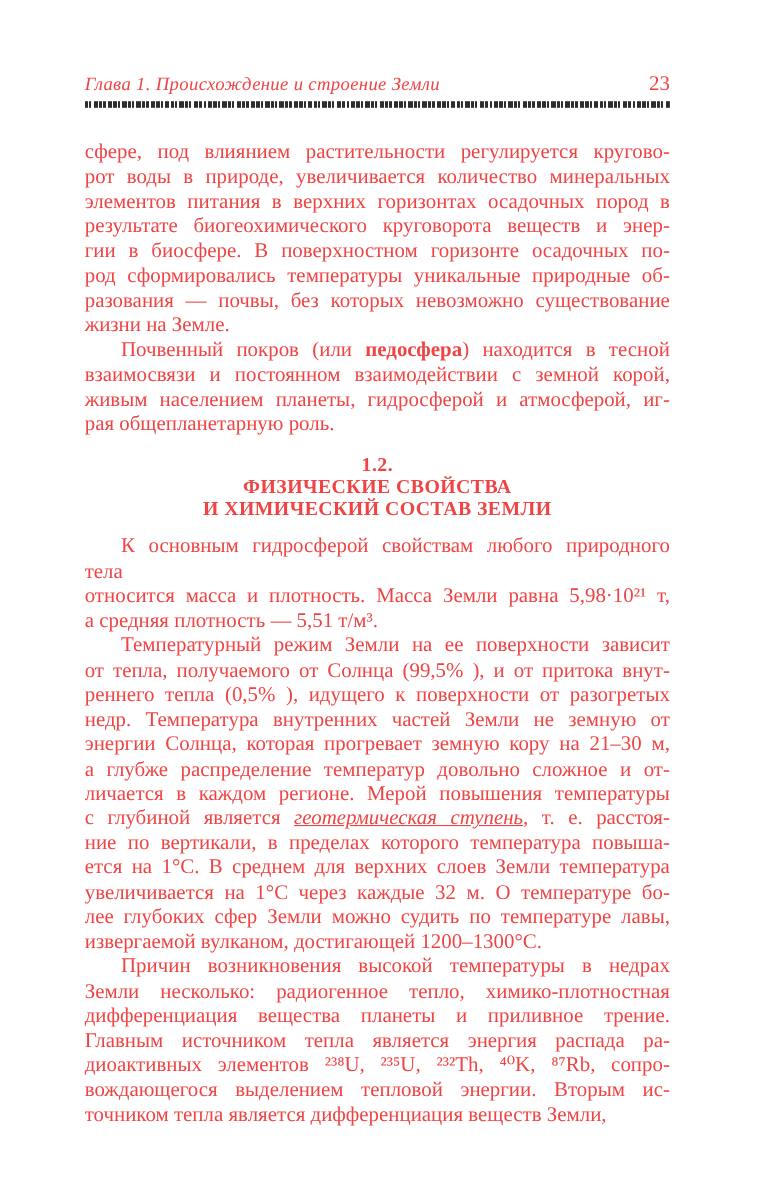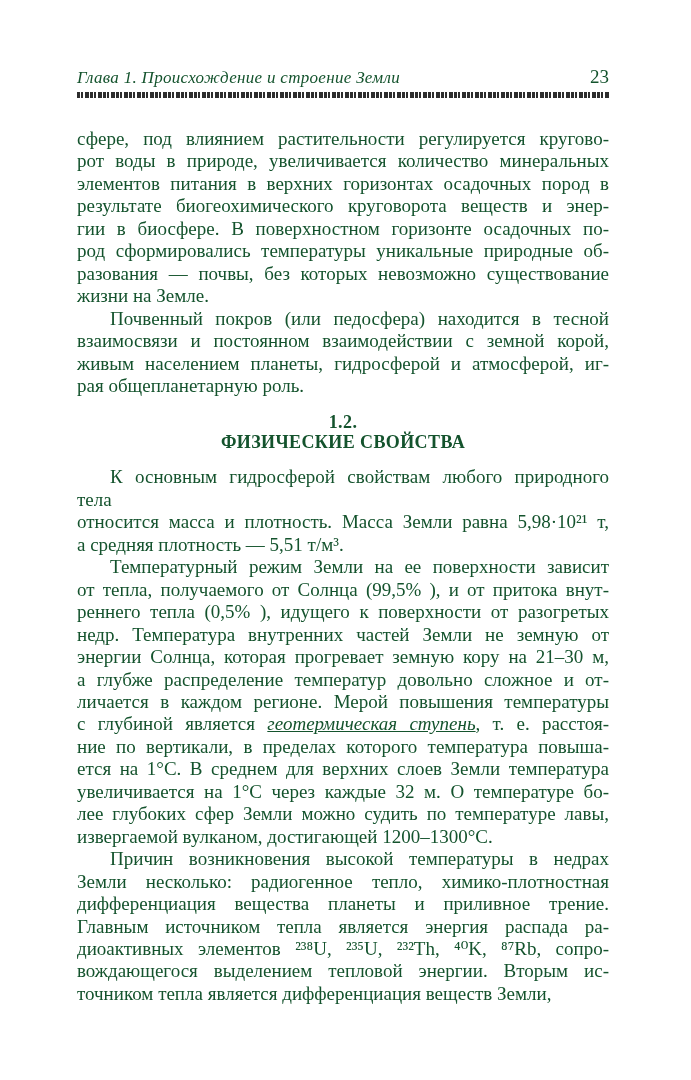--- a/index.html
+++ b/index.html
@@ -2,21 +2,21 @@
 <html><head>
 <meta charset="utf-8">
 <style>
   html, body { margin: 0; padding: 0; background: #ffffff; }
   .page {
     position: relative;
     width: 691px;
     height: 1080px;
     background: #ffffff;
     font-family: "Liberation Serif", "DejaVu Serif", serif;
-    color: #14532d;
+    color: #ef4444;
     overflow: hidden;
   }
   .col {
     position: absolute;
     left: 77px;
     top: 66px;
     width: 532px;
   }
   .running-head {
     display: flex;
@@ -47,21 +47,21 @@
     font-size: 19px;
     line-height: 22.45px;
   }
   .para { margin: 0; }
   .line {
     text-align: justify;
     text-align-last: justify;
   }
   .line.last { text-align-last: left; }
   .para.indent .line:first-child { text-indent: 33px; }
-  .bold { font-weight: normal; }
+  .bold { font-weight: bold; }
   .ital { font-style: italic; text-decoration: underline; }
   .heading {
     text-align: center;
     font-weight: bold;
     font-size: 18px;
     line-height: 20px;
     letter-spacing: 0.4px;
     margin: 15px 0 14px 0;
   }
 </style>
@@ -91,20 +91,21 @@
         </div>
         <div class="para indent">
           <div class="line"><span>Почвенный покров (или </span><span class="bold">педосфера</span><span>) находится в тесной</span></div>
           <div class="line"><span>взаимосвязи и постоянном взаимодействии с земной корой,</span></div>
           <div class="line"><span>живым населением планеты, гидросферой и атмосферой, иг-</span></div>
           <div class="line last"><span>рая общепланетарную роль.</span></div>
         </div>
         <div class="heading">
           <div>1.2.</div>
           <div>ФИЗИЧЕСКИЕ СВОЙСТВА</div>
+          <div>И ХИМИЧЕСКИЙ СОСТАВ ЗЕМЛИ</div>
         </div>
         <div class="para indent">
           <div class="line"><span>К основным гидросферой свойствам любого природного тела</span></div>
           <div class="line"><span>относится масса и плотность. Масса Земли равна 5,98·10²¹ т,</span></div>
           <div class="line last"><span>а средняя плотность — 5,51 т/м³.</span></div>
         </div>
         <div class="para indent">
           <div class="line"><span>Температурный режим Земли на ее поверхности зависит</span></div>
           <div class="line"><span>от тепла, получаемого от Солнца (99,5% ), и от притока внут-</span></div>
           <div class="line"><span>реннего тепла (0,5% ), идущего к поверхности от разогретых</span></div>

